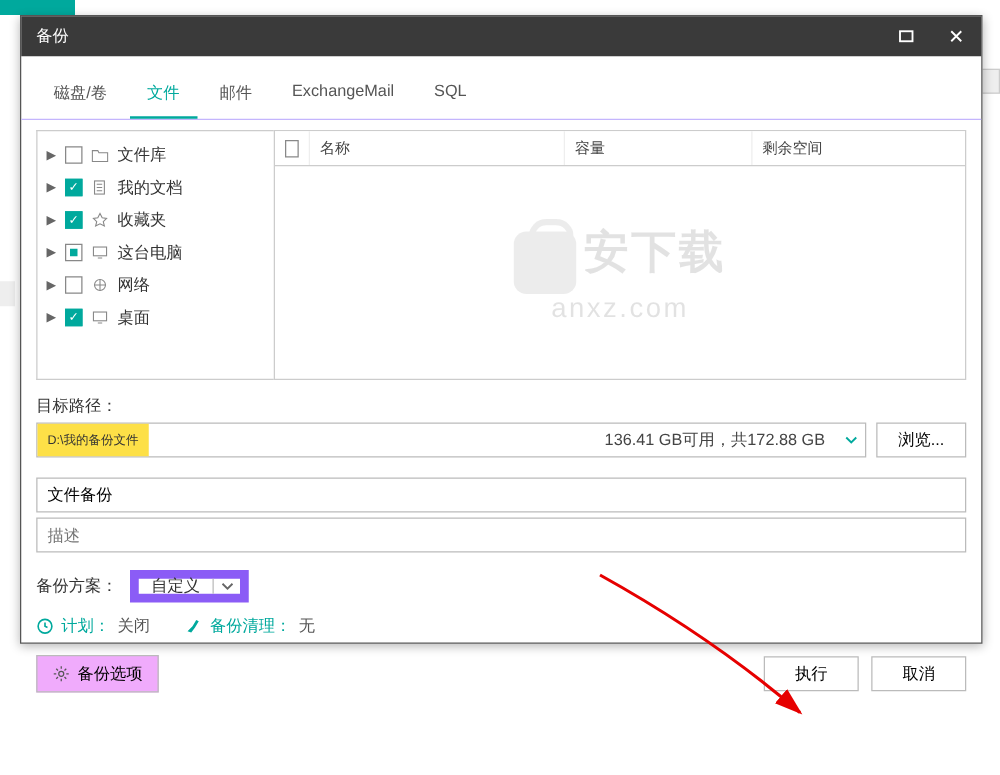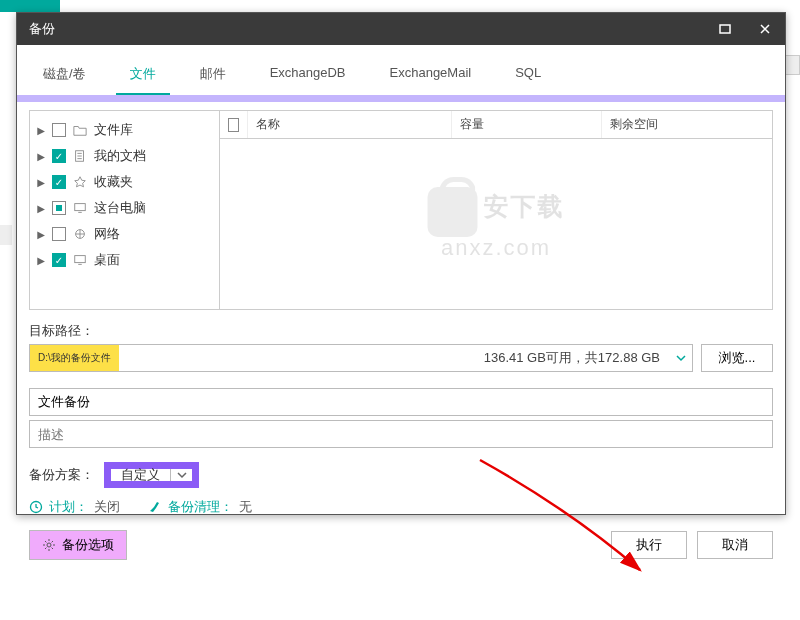--- a/index.html
+++ b/index.html
@@ -7,21 +7,21 @@
 .bg-partial { position: absolute; left: 0; top: 0; width: 800px; height: 620px; background: #fff; }
 .bg-tab { position: absolute; left: 0; top: 0; width: 60px; height: 12px; background: #00a99d; }
 .bg-side { position: absolute; right: 0; top: 55px; width: 15px; height: 20px; background: #eee; border: 1px solid #ccc; }
 .bg-sideL { position: absolute; left: 0; top: 225px; width: 12px; height: 20px; background: #eee; }
 
 .dialog { position: absolute; left: 16px; top: 12px; width: 770px; height: 503px; background: #fff; border: 1px solid #555; box-shadow: 0 2px 8px rgba(0,0,0,0.3); display: flex; flex-direction: column; }
 .titlebar { height: 32px; background: #3a3a3a; color: #fff; display: flex; align-items: center; padding: 0 0 0 12px; font-size: 13px; }
 .titlebar-spacer { flex: 1; }
 .tb-btn { width: 40px; height: 32px; display: flex; align-items: center; justify-content: center; cursor: pointer; }
 
-.tabs { display: flex; border-bottom: 7px solid #c4b5fd; padding: 12px 12px 0 12px; gap: 16px; }
+.tabs { display: flex; border-bottom: 1px solid #c4b5fd; padding: 12px 12px 0 12px; gap: 4px; }
 .tab { padding: 8px 14px 10px 14px; color: #555; cursor: pointer; border-bottom: 2px solid transparent; font-size: 13px; }
 .tab.active { color: #00a99d; border-bottom: 2px solid #00a99d; }
 
 .content { flex: 1; display: flex; flex-direction: column; padding: 0 12px 12px 12px; }
 .top-panels { display: flex; height: 200px; margin-top: 8px; }
 .tree { width: 190px; border: 1px solid #ccc; border-right: none; padding: 6px 0; overflow: auto; }
 .tree-item { display: flex; align-items: center; padding: 4px 6px; gap: 6px; font-size: 13px; cursor: pointer; }
 .expander { width: 10px; display: inline-flex; align-items: center; justify-content: center; color: #666; font-size: 10px; }
 .chk { width: 14px; height: 14px; border: 1px solid #888; display: inline-flex; align-items: center; justify-content: center; font-size: 10px; background: #fff; }
 .chk.checked { background: #00a99d; border-color: #00a99d; color: #fff; }
@@ -31,21 +31,21 @@
 .grid { flex: 1; border: 1px solid #ccc; display: flex; flex-direction: column; }
 .grid-header { display: flex; border-bottom: 1px solid #ccc; background: #fff; }
 .gh { padding: 5px 8px; font-size: 12px; color: #444; border-right: 1px solid #eee; }
 .gh-chk { width: 28px; display:flex; align-items:center; justify-content:center; }
 .gh-1 { flex: 1; }
 .gh-2 { width: 150px; }
 .gh-3 { width: 170px; border-right: none; }
 .grid-body { flex: 1; position: relative; }
 
 .watermark { position: absolute; left: 50%; top: 50%; transform: translate(-50%,-50%); opacity: 0.18; text-align: center; pointer-events: none; }
-.watermark .wm-text { font-size: 25px; color: #666; font-weight: bold; letter-spacing: 2px; text-align: right; }
+.watermark .wm-text { font-size: 36px; color: #666; font-weight: bold; letter-spacing: 2px; text-align: right; }
 .watermark .wm-sub { font-size: 22px; color: #666; letter-spacing: 2px; margin-top: -2px; }
 .watermark .wm-icon { width: 50px; height: 50px; background: #999; border-radius: 10px; display:inline-block; vertical-align: middle; margin-right: 6px; position: relative; }
 .watermark .wm-icon::before { content:""; position:absolute; top:-10px; left:12px; width:26px; height:14px; border:5px solid #999; border-bottom:none; border-radius:14px 14px 0 0; }
 
 .field-group { margin-top: 12px; }
 .label { font-size: 13px; color: #333; margin-bottom: 4px; }
 .path-row { display: flex; gap: 8px; align-items: stretch; }
 .path-input { flex: 1; display: flex; border: 1px solid #bbb; height: 28px; align-items: center; }
 .path-text { padding: 0 8px; background: #fde047; height: 100%; display: flex; align-items: center; font-size: 10px; }
 .path-space { flex: 1; }
@@ -95,21 +95,20 @@
       <svg class="ico" viewBox="0 0 14 14">
           <path d="M3 3 L11 11 M11 3 L3 11" stroke="#fff" stroke-width="1.5"></path>
         </svg>
     </div>
   </div>
 
   <div class="tabs">
     <div class="tab">磁盘/卷</div>
     <div class="tab active">文件</div>
     <div class="tab">邮件</div>
-    <div class="tab">ExchangeDB</div>
     <div class="tab">ExchangeMail</div>
     <div class="tab">SQL</div>
   </div>
 
   <div class="content">
     <div class="top-panels">
       <div class="tree">
         <div class="tree-item">
           <span class="expander">▶</span>
           <span class="chk"></span>

